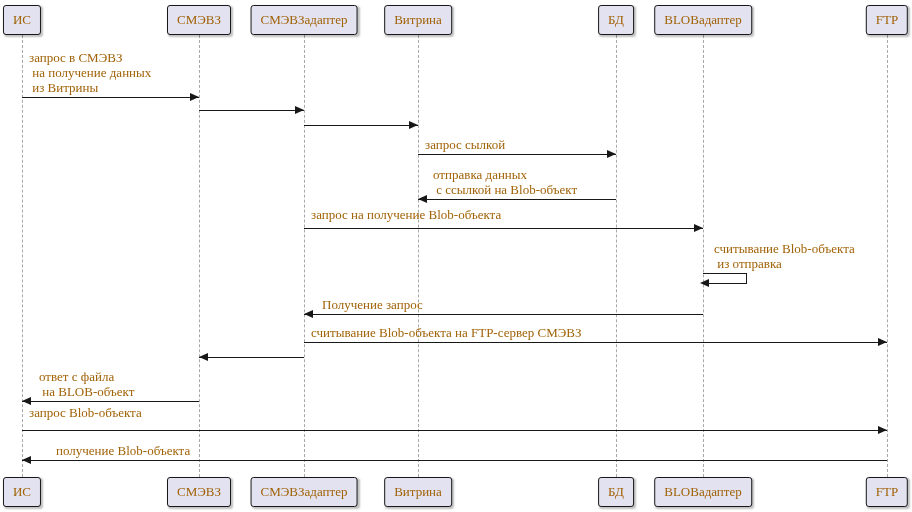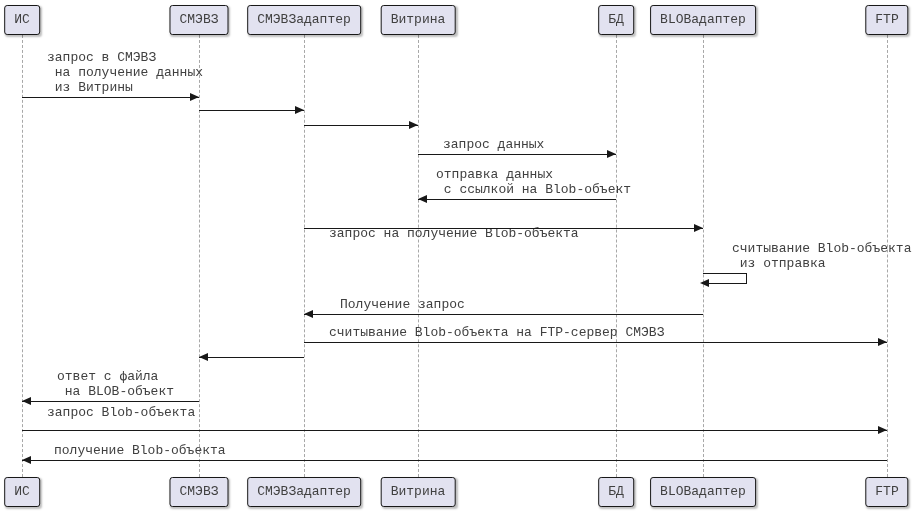--- a/index.html
+++ b/index.html
@@ -1,21 +1,21 @@
 <!DOCTYPE html>
 <html><head>
 <meta charset="utf-8">
 <style>
   html,body{margin:0;padding:0;background:#ffffff;}
   #diagram{
     position:relative;
     width:912px;height:512px;
     background:#ffffff;
-    font-family:Liberation Mono, monospace;
-    color:#404040;
+    font-family:Liberation Serif, serif;
+    color:#a16207;
     overflow:hidden;
   }
   .pbox{
     position:absolute;
     transform:translateX(-50%);
     background:#E2E2F0;
     border:1px solid #181818;
     border-radius:3px;
     box-shadow:1.5px 1.5px 2px rgba(0,0,0,0.25);
     font-size:13px;
@@ -30,21 +30,20 @@
     top:35px;
     height:442px;
     width:0;
     border-left:1px dashed #A8A8A8;
   }
   .mlabel{
     position:absolute;
     font-size:13px;
     line-height:15px;
     white-space:pre;
-    margin-left:18px;
   }
   .mline{
     position:absolute;
     height:0;
     border-top:1px solid #181818;
   }
   .head-r{
     position:absolute;width:0;height:0;
     border-top:4px solid transparent;
     border-bottom:4px solid transparent;
@@ -104,34 +103,34 @@
     <div class="mline" style="left:199px;top:110px;width:105px"></div>
     <div class="head-r" style="left:295px;top:106px"></div>
   </div>
 
   <div>
     <div class="mline" style="left:304px;top:125px;width:114px"></div>
     <div class="head-r" style="left:409px;top:121px"></div>
   </div>
 
   <div>
-    <div class="mlabel" style="left:425px;top:137px">запрос данных</div>
+    <div class="mlabel" style="left:425px;top:137px">запрос сылкой</div>
     <div class="mline" style="left:418px;top:154px;width:198px"></div>
     <div class="head-r" style="left:607px;top:150px"></div>
   </div>
 
   <div>
-    <div class="mlabel" style="left:418px;top:167px">отправка данных
+    <div class="mlabel" style="left:433px;top:167px">отправка данных
  с ссылкой на Blob-объект</div>
     <div class="mline" style="left:418px;top:199px;width:198px"></div>
     <div class="head-l" style="left:418px;top:195px"></div>
   </div>
 
   <div>
-    <div class="mlabel" style="left:311px;top:226px">запрос на получение Blob-объекта</div>
+    <div class="mlabel" style="left:311px;top:207px">запрос на получение Blob-объекта</div>
     <div class="mline" style="left:304px;top:228px;width:399px"></div>
     <div class="head-r" style="left:694px;top:224px"></div>
   </div>
 
   <div>
     <div class="mlabel" style="left:714px;top:241px">считывание Blob-объекта
  из отправка</div>
     <div class="selfloop" style="left:703px;top:273px;width:44px;height:11px"></div>
     <div class="head-l" style="left:700px;top:279px"></div>
   </div>
@@ -160,18 +159,18 @@
     <div class="head-l" style="left:22px;top:397px"></div>
   </div>
 
   <div>
     <div class="mlabel" style="left:29px;top:405px">запрос Blob-объекта</div>
     <div class="mline" style="left:22px;top:430px;width:865px"></div>
     <div class="head-r" style="left:878px;top:426px"></div>
   </div>
 
   <div>
-    <div class="mlabel" style="left:36px;top:443px">получение Blob-объекта</div>
+    <div class="mlabel" style="left:56px;top:443px">получение Blob-объекта</div>
     <div class="mline" style="left:22px;top:460px;width:865px"></div>
     <div class="head-l" style="left:22px;top:456px"></div>
   </div>
 
 </div>
 
 </body></html>

